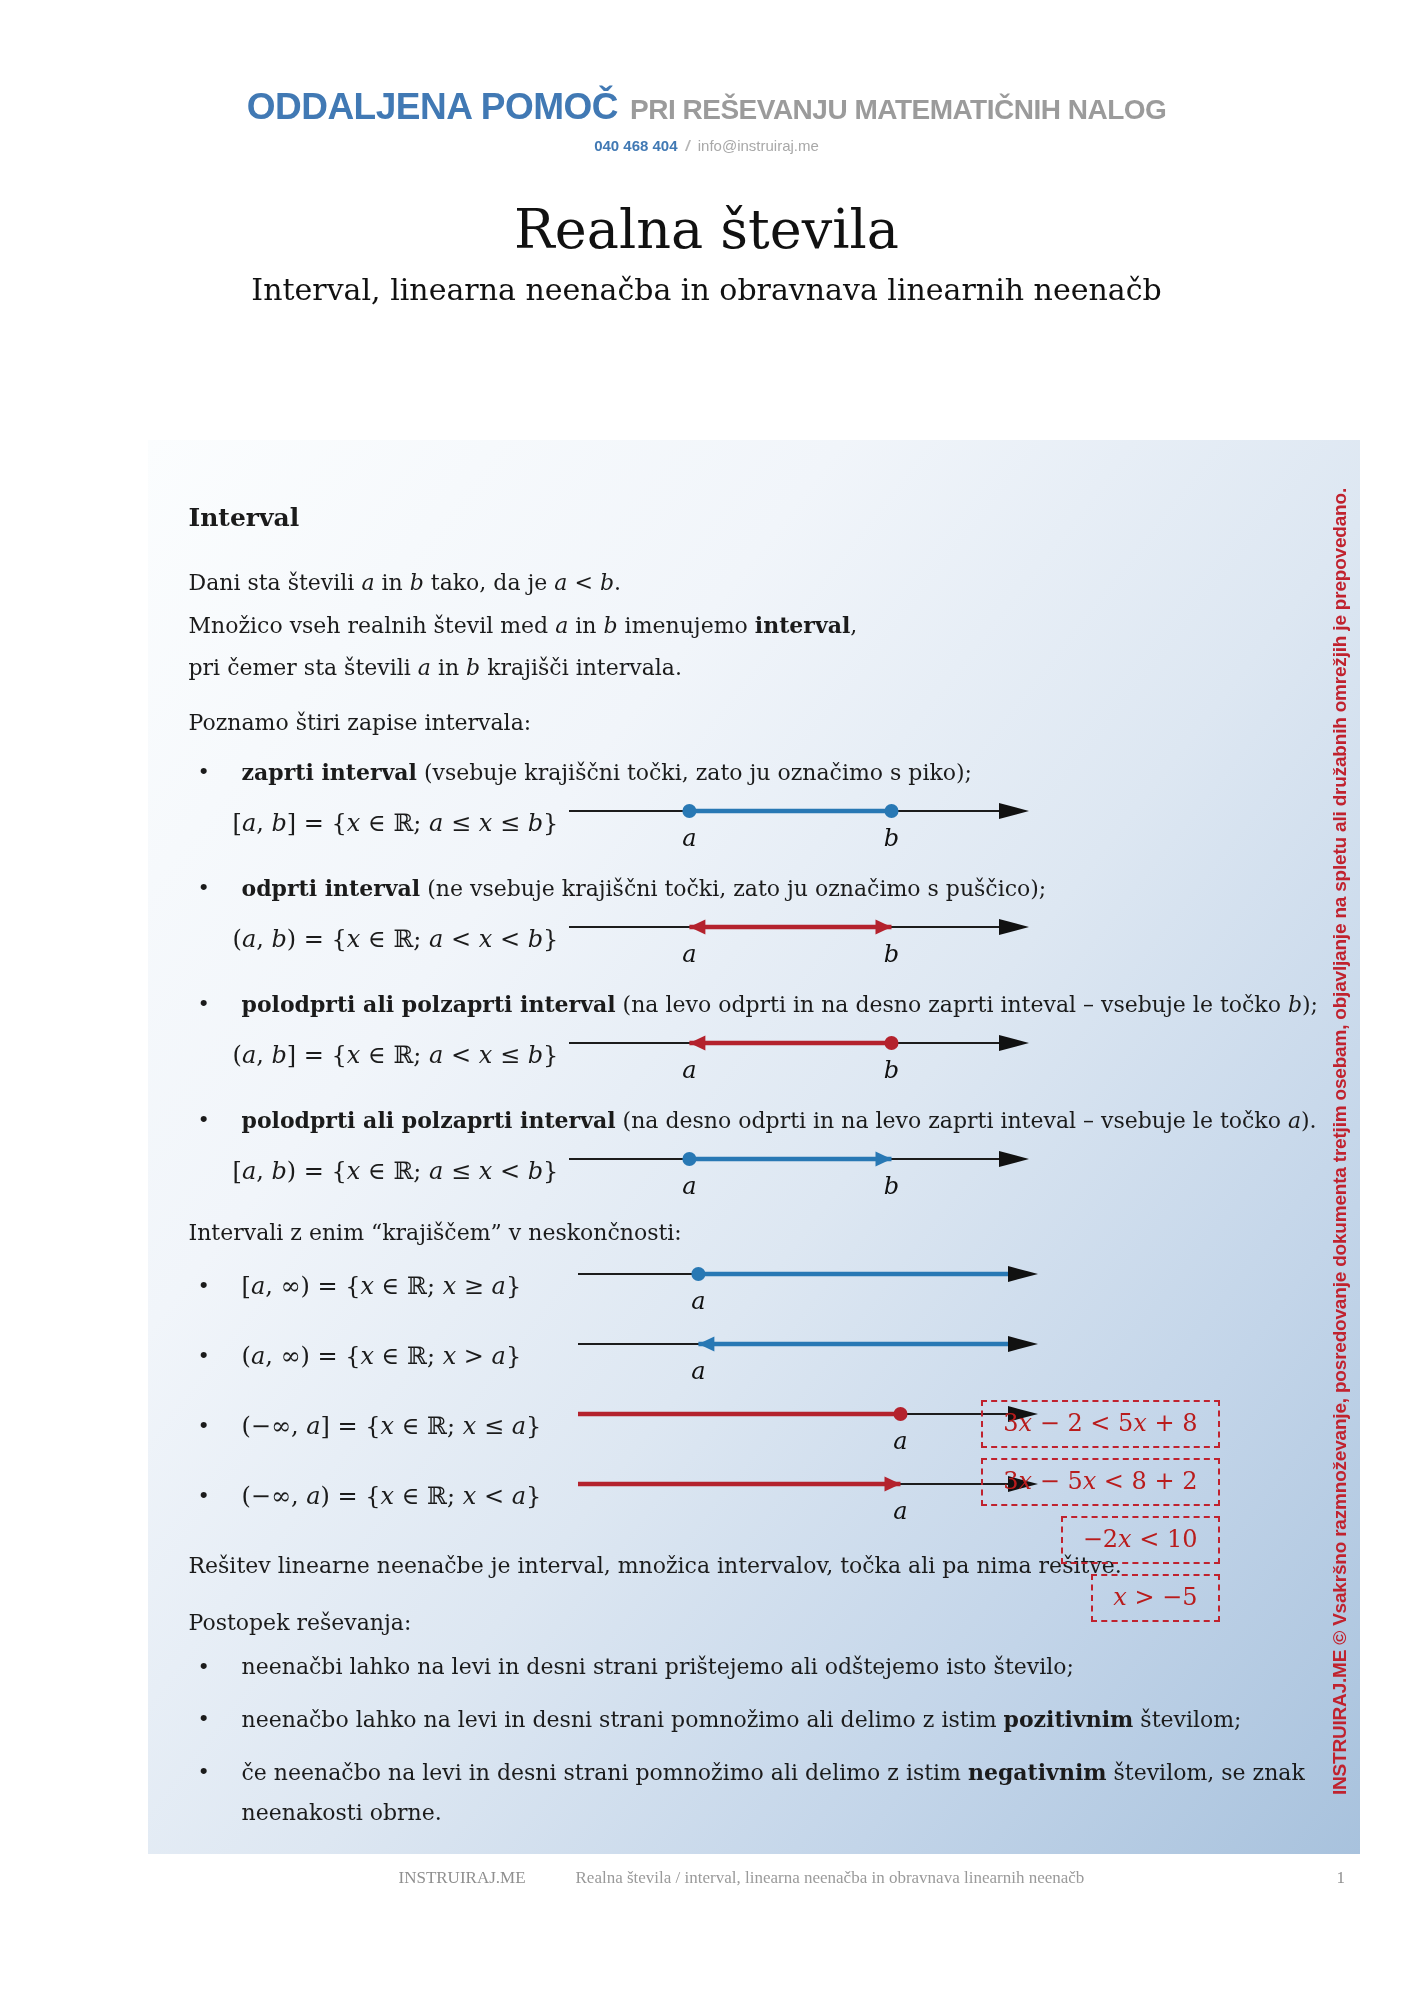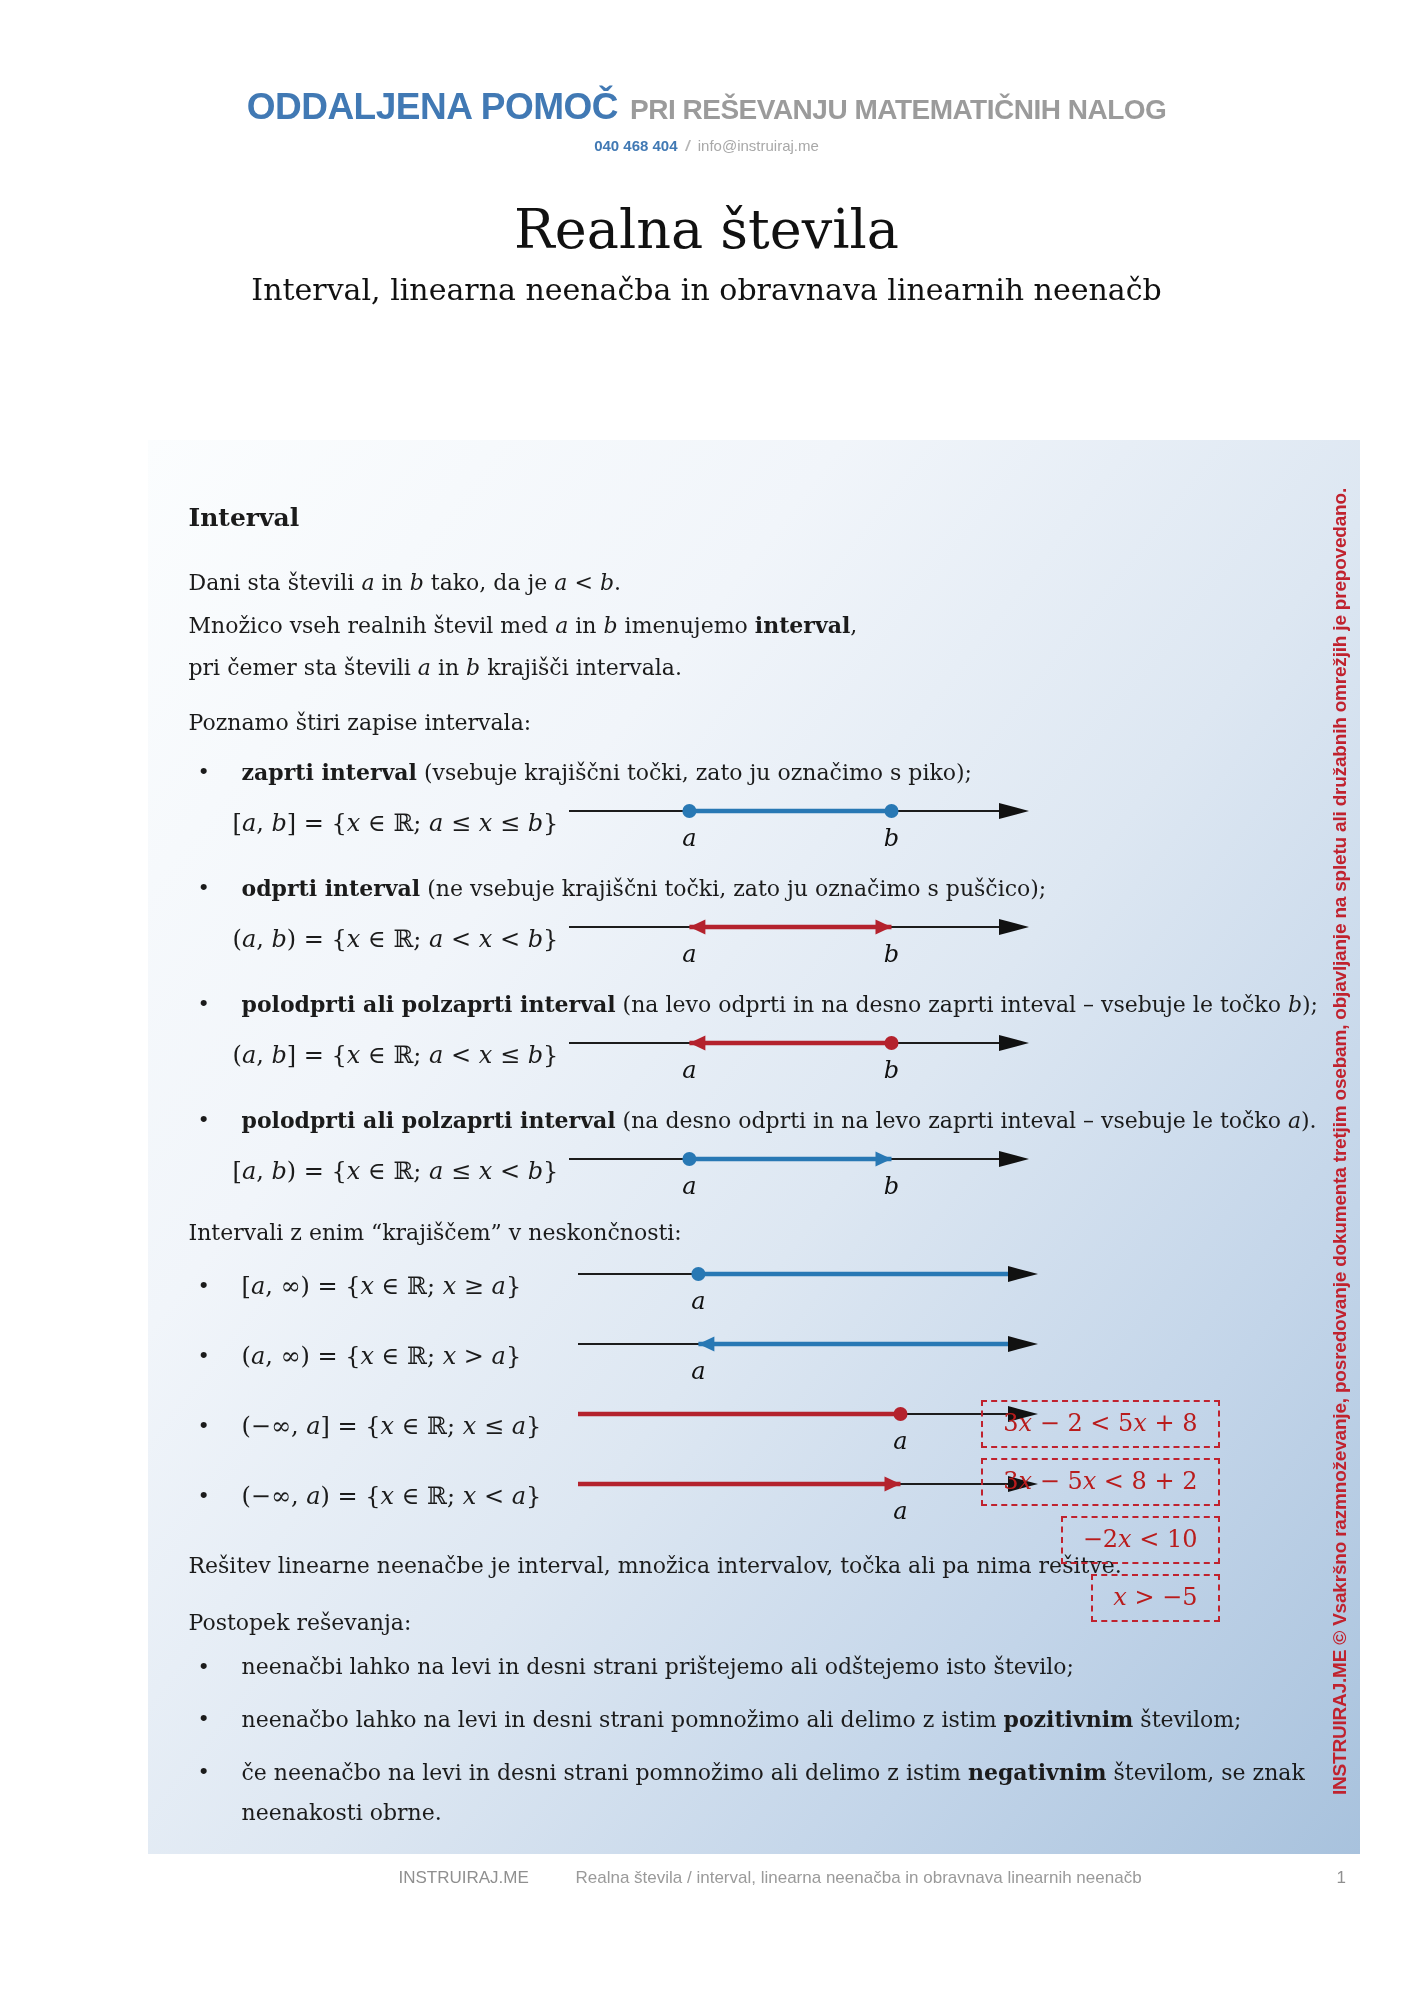--- a/index.html
+++ b/index.html
@@ -61,21 +61,21 @@
   .example-box.b3{ top:1574px; }
   
   .side-note-anchor{ position:absolute; right:36px; top:1795px; width:0; height:0; }
   .side-note{
     display:inline-block; transform:rotate(-90deg); transform-origin:left top;
     white-space:nowrap; font-family:"Liberation Sans", sans-serif;
     font-size:19px; font-weight:bold; color:#c0222e; letter-spacing:-0.2px;
   }
   
   .footer{ position:absolute; left:0; right:0; top:1868px; height:30px;
-    font-family:Liberation Sans, sans-serif; font-size:17px; color:#8f8f8f; }
+    font-family:Liberation Serif, serif; font-size:17px; color:#8f8f8f; }
   .footer-brand{ position:absolute; left:350px; top:0; }
   .footer-doc{ position:absolute; left:527px; top:0; color:#9a9a9a; }
   .footer-page{ position:absolute; left:1288px; top:0; }
 </style>
 </head>
 <body>
 
 <div class="page">
 
   <div class="header">

